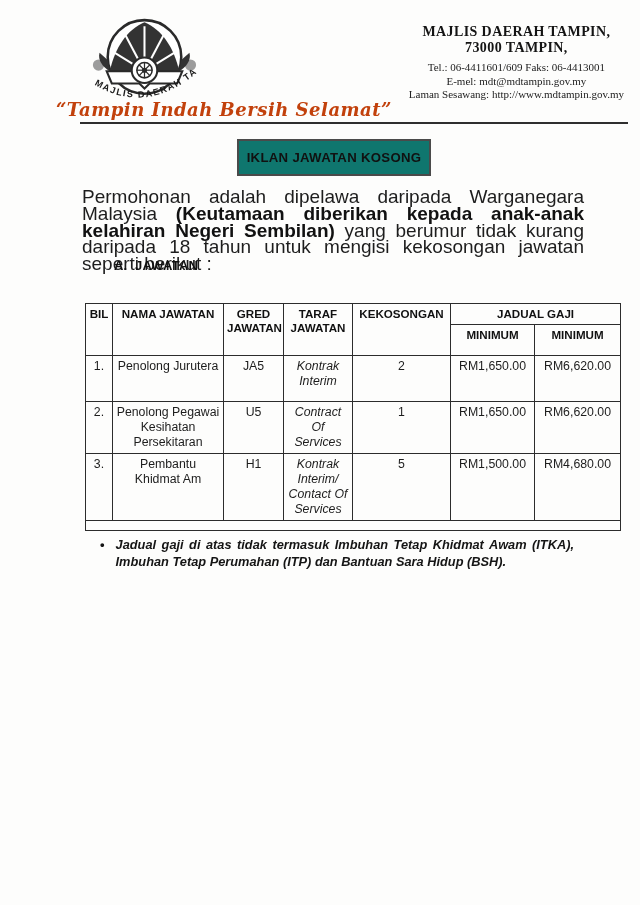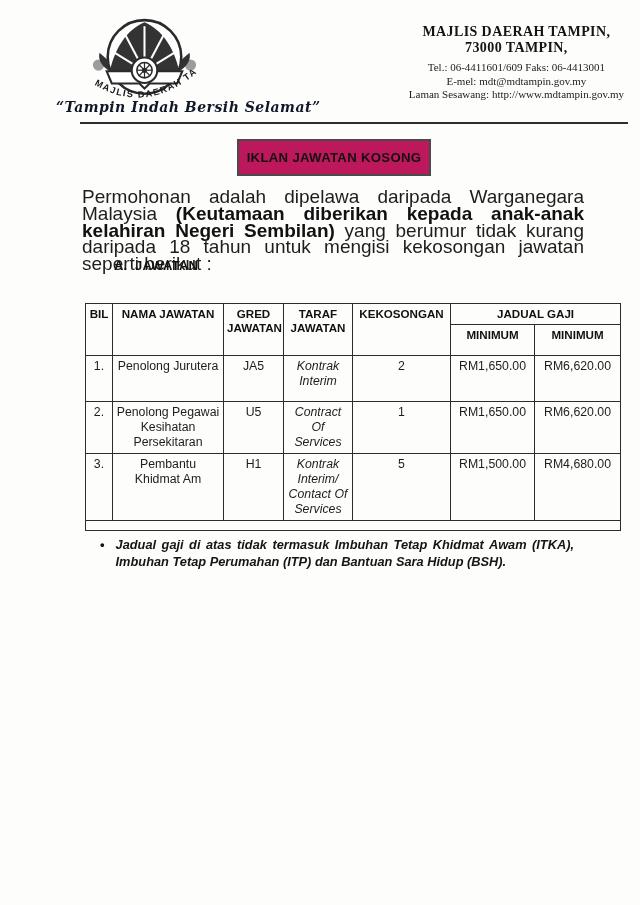--- a/index.html
+++ b/index.html
@@ -10,39 +10,39 @@
     font-family:"Liberation Sans",sans-serif;
     color:#1d1d1d;
     overflow:hidden;
     margin:0 auto;
   }
   
   .logo{position:absolute;left:86px;top:14px;}
   .motto{
     position:absolute;left:56px;top:99px;width:210px;
     font-family:"DejaVu Serif",serif;
-    font-style:italic;font-weight:700;font-size:14px;
-    letter-spacing:0.5px;color:#0f172a;white-space:nowrap;
+    font-style:italic;font-weight:700;font-size:18px;
+    letter-spacing:0.5px;color:#c2410c;white-space:nowrap;
   }
   .org{position:absolute;top:24px;right:16px;text-align:center;}
   .org-name{
     font-family:"Liberation Serif",serif;font-weight:700;
     font-size:14px;line-height:15.5px;color:#141414;
     letter-spacing:0.4px;
   }
   .org-contact{
     margin-top:6px;
     font-family:"Liberation Serif",serif;
     font-size:11px;line-height:13.5px;color:#222;
   }
   .rule{position:absolute;left:80px;top:122px;width:548px;height:2px;background:#2e2e2e;}
   
   .title-box{
     position:absolute;left:237px;top:139px;width:190px;height:33px;
-    background:#be185d;border:2px solid #4a4a4a;
+    background:#0f766e;border:2px solid #4a4a4a;
     display:flex;align-items:center;justify-content:center;
     font-weight:700;font-size:13.2px;letter-spacing:0.3px;color:#111;
   }
   
   .intro{
     position:absolute;left:82px;top:189px;width:502px;margin:0;
     font-size:19px;line-height:16.8px;text-align:justify;color:#1d1d1d;
   }
   .intro strong{color:#111;}
   .section-heading{

